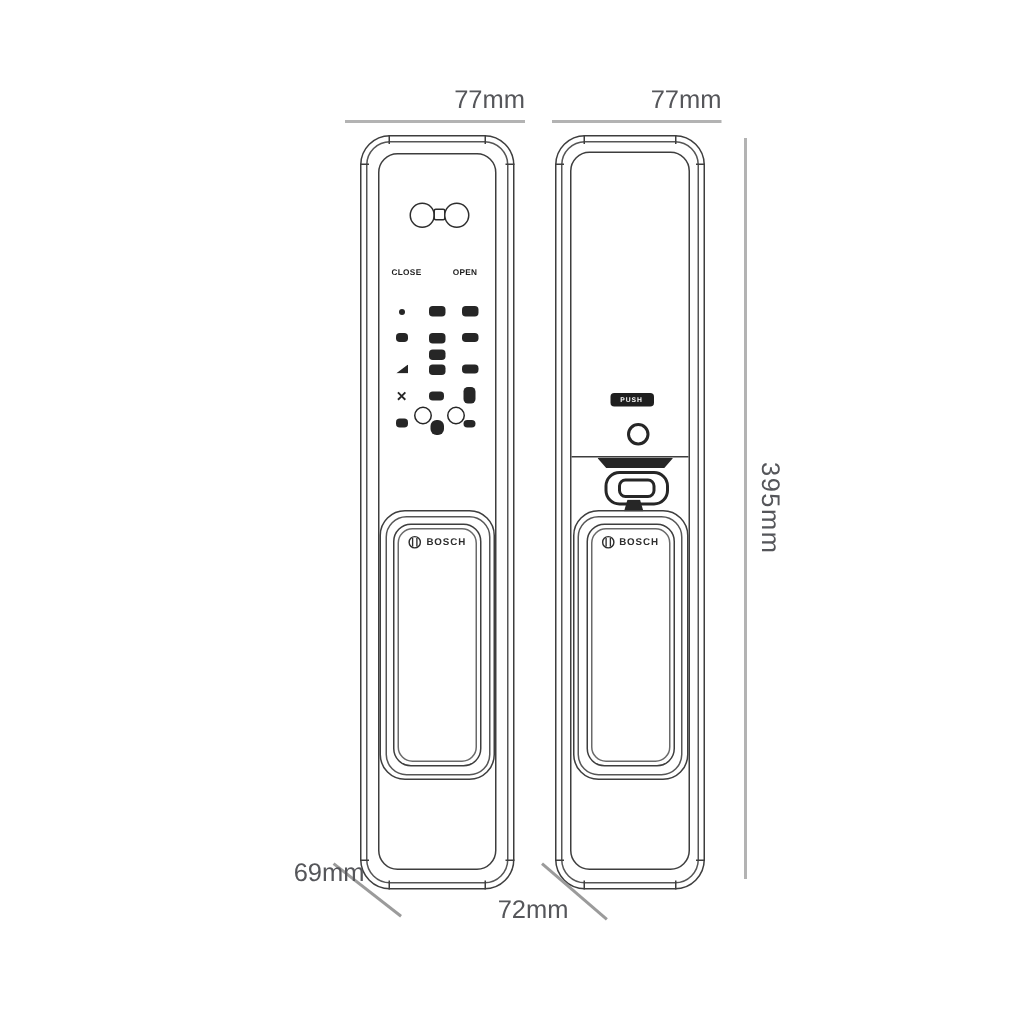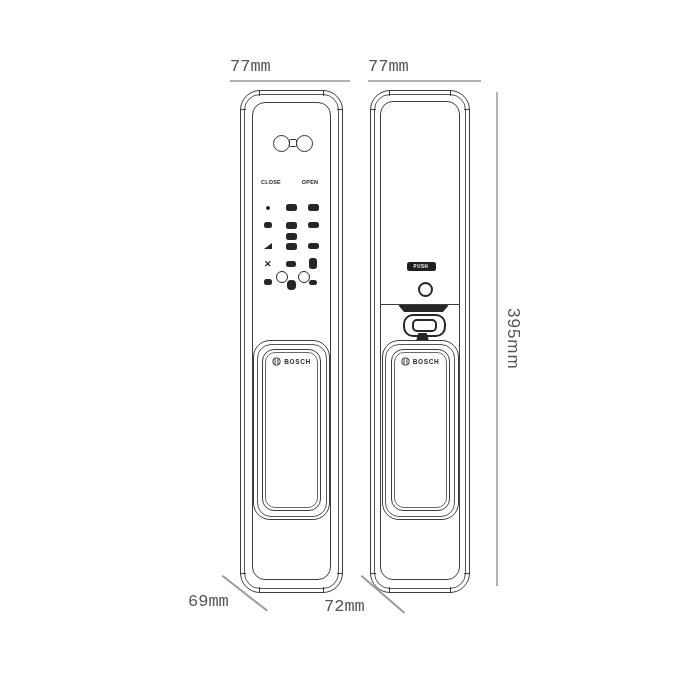--- a/index.html
+++ b/index.html
@@ -1,19 +1,19 @@
 <!DOCTYPE html>
 <html><head>
 <meta charset="utf-8">
 <style>
   html,body{margin:0;padding:0;background:#fff;}
   .stage{position:relative;width:680px;height:680px;background:#ffffff;overflow:hidden;
          font-family:"Liberation Sans", sans-serif;}
   
-  .dim-label{position:absolute;color:#55565a;font-size:17px;text-align:left;font-family:Liberation Mono, monospace;}
+  .dim-label{position:absolute;color:#55565a;font-size:17px;text-align:right;}
   .dim-line-h{position:absolute;height:1.6px;background:#b3b3b3;}
   .dim-line-v{position:absolute;width:1.6px;background:#b3b3b3;}
   .dim-label-v-wrap{position:absolute;display:flex;align-items:center;justify-content:center;}
   .dim-label-v{writing-mode:vertical-rl;color:#55565a;font-size:17px;letter-spacing:1px;}
   .leader{position:absolute;height:1.6px;background:#9b9b9b;transform-origin:0 0;}
   
   .panel{position:absolute;}
   .frame-outer{position:absolute;inset:0;border:1.6px solid #3e3e3e;border-radius:20px;}
   .frame-inner{position:absolute;inset:4px;border:1px solid #565656;border-radius:16px;}
   .tkv{position:absolute;width:1.3px;height:6px;background:#3e3e3e;}
@@ -165,18 +165,18 @@
         <svg width="9" height="9" viewBox="0 0 24 24">
           <circle cx="12" cy="12" r="10" fill="none" stroke="#2e2e2e" stroke-width="2.6"></circle>
           <path d="M8.2 4.5 L8.2 19.5 M15.8 4.5 L15.8 19.5" stroke="#2e2e2e" stroke-width="2.4" fill="none"></path>
         </svg>
         <span class="logo-text">BOSCH</span>
       </div>
     </div>
   </div>
 
   <div class="leader" style="left:223px;top:575px;width:57px;transform:rotate(37.9deg);"></div>
-  <div class="dim-label" style="left:188px;top:592px;width:55px;">69mm</div>
+  <div class="dim-label" style="left:188px;top:572px;width:55px;">69mm</div>
 
   <div class="leader" style="left:362px;top:575px;width:57px;transform:rotate(40.7deg);"></div>
   <div class="dim-label" style="left:324px;top:597px;width:55px;">72mm</div>
 
 </div>
 
 </body></html>

